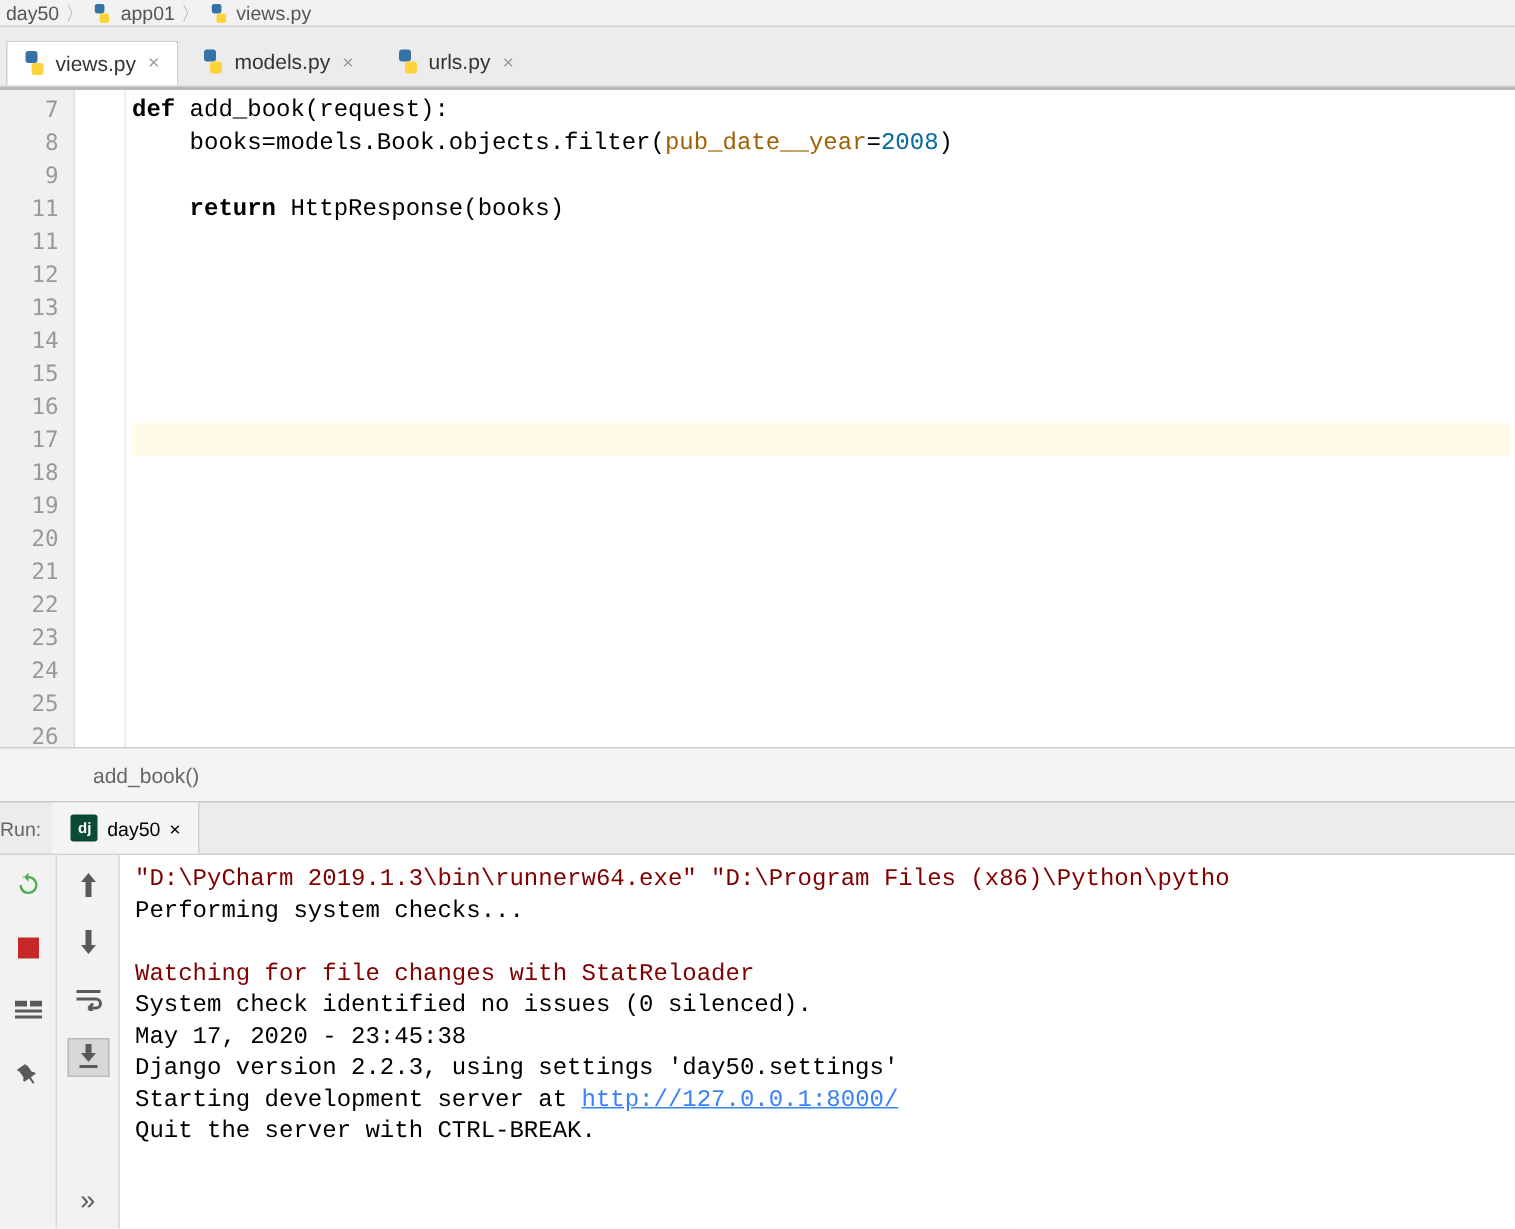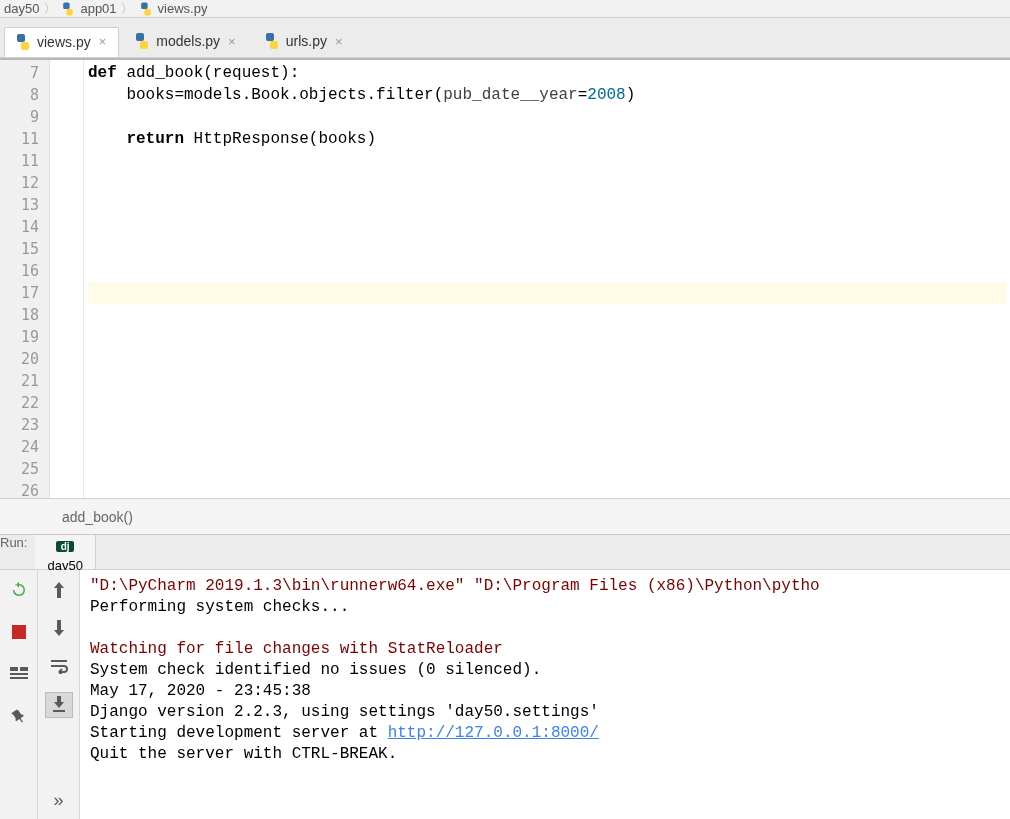--- a/index.html
+++ b/index.html
@@ -117,51 +117,50 @@
     font-family: Consolas, "Courier New", monospace;
     font-size: 16px;
     line-height: 22px;
     white-space: pre;
     background: #fff;
     position: relative;
   }
   .code-line { height: 22px; }
   .code-line.current { background: #fffbe6; width: 100%; display: block; }
   .kw { color: #000000; font-weight: bold; }
-  .attr { color: #404040; }
+  .attr { color: #a16207; }
   .num { color: #0369a1; text-align: right; }
   .context-bar {
     height: 36px;
     background: #f4f4f4;
     border-top: 1px solid #d0d0d0;
     padding-left: 62px;
     font-size: 14px;
     color: #666;
     display: flex;
     align-items: center;
   }
   .run-header {
     height: 36px;
     display: flex;
-    align-items: flex-start;
+    align-items: center;
     background: #ececec;
     border-top: 1px solid #c8c8c8;
     border-bottom: 1px solid #d0d0d0;
     font-size: 13px;
   }
   .run-label { color: #666; padding: 0 8px 0 0; }
   .run-tab {
     display: flex;
     align-items: center;
     gap: 6px;
     padding: 6px 12px;
     background: #f4f4f4;
     border-right: 1px solid #d0d0d0;
     height: 100%;
-    flex-direction: column;
   }
   .run-panel {
     display: flex;
     height: 250px;
     background: #fff;
   }
   .run-toolbar-left {
     width: 38px;
     background: #f2f2f2;
     border-right: 1px solid #d8d8d8;

